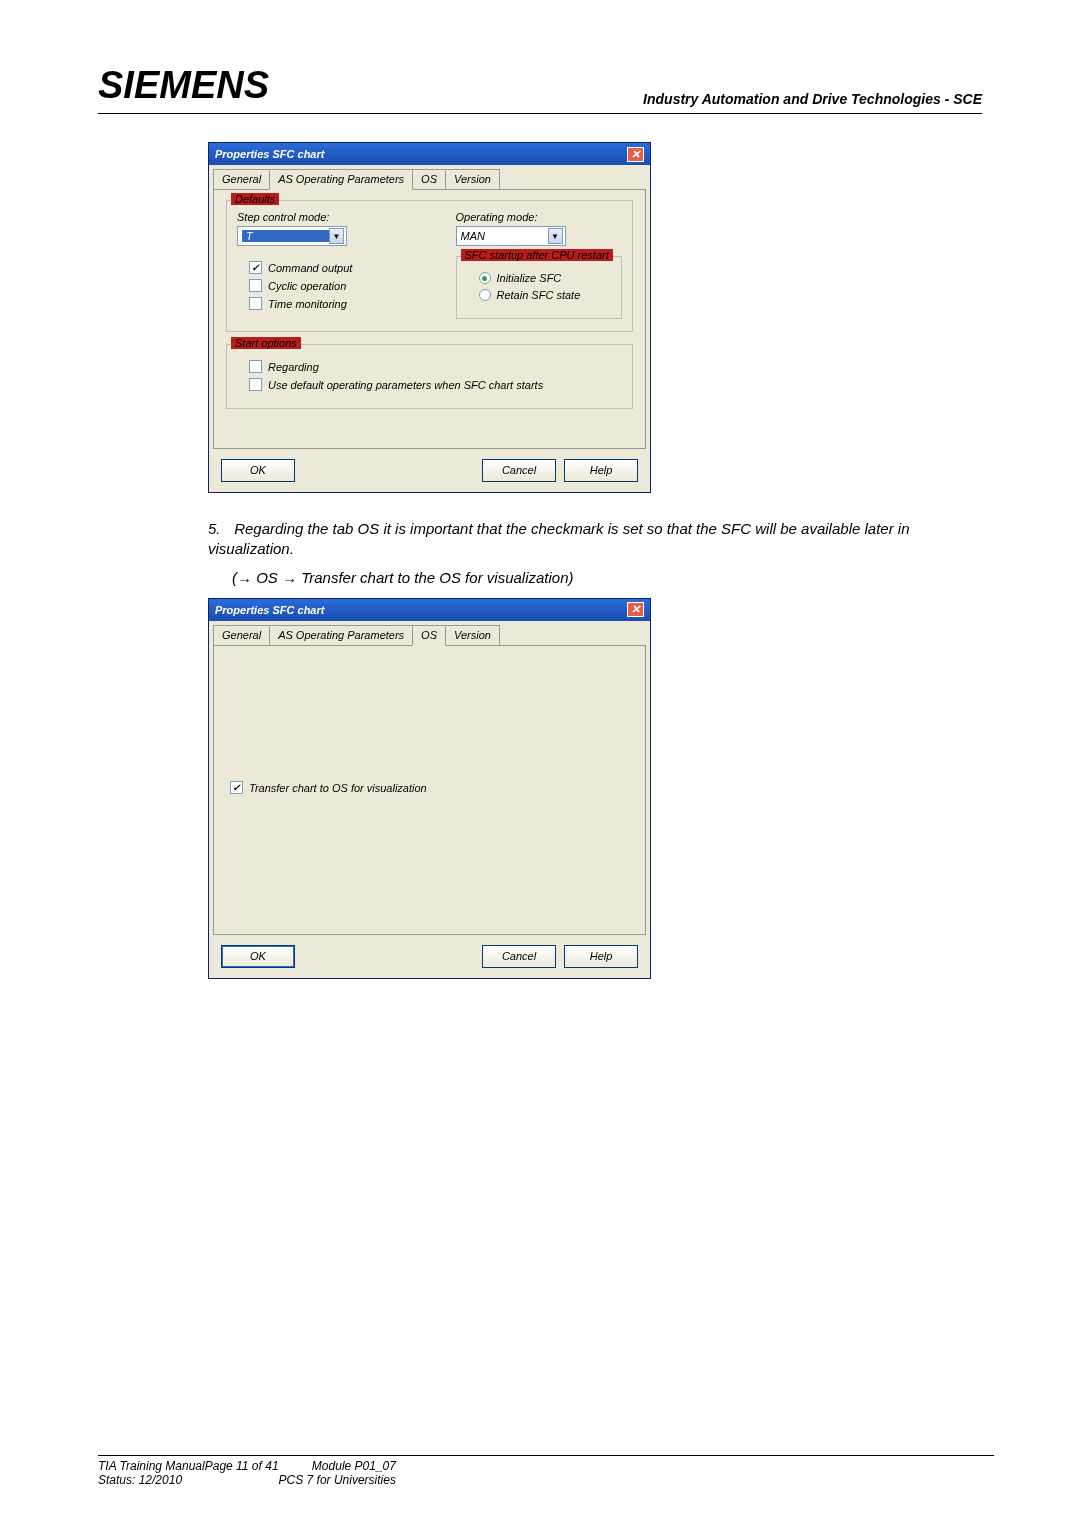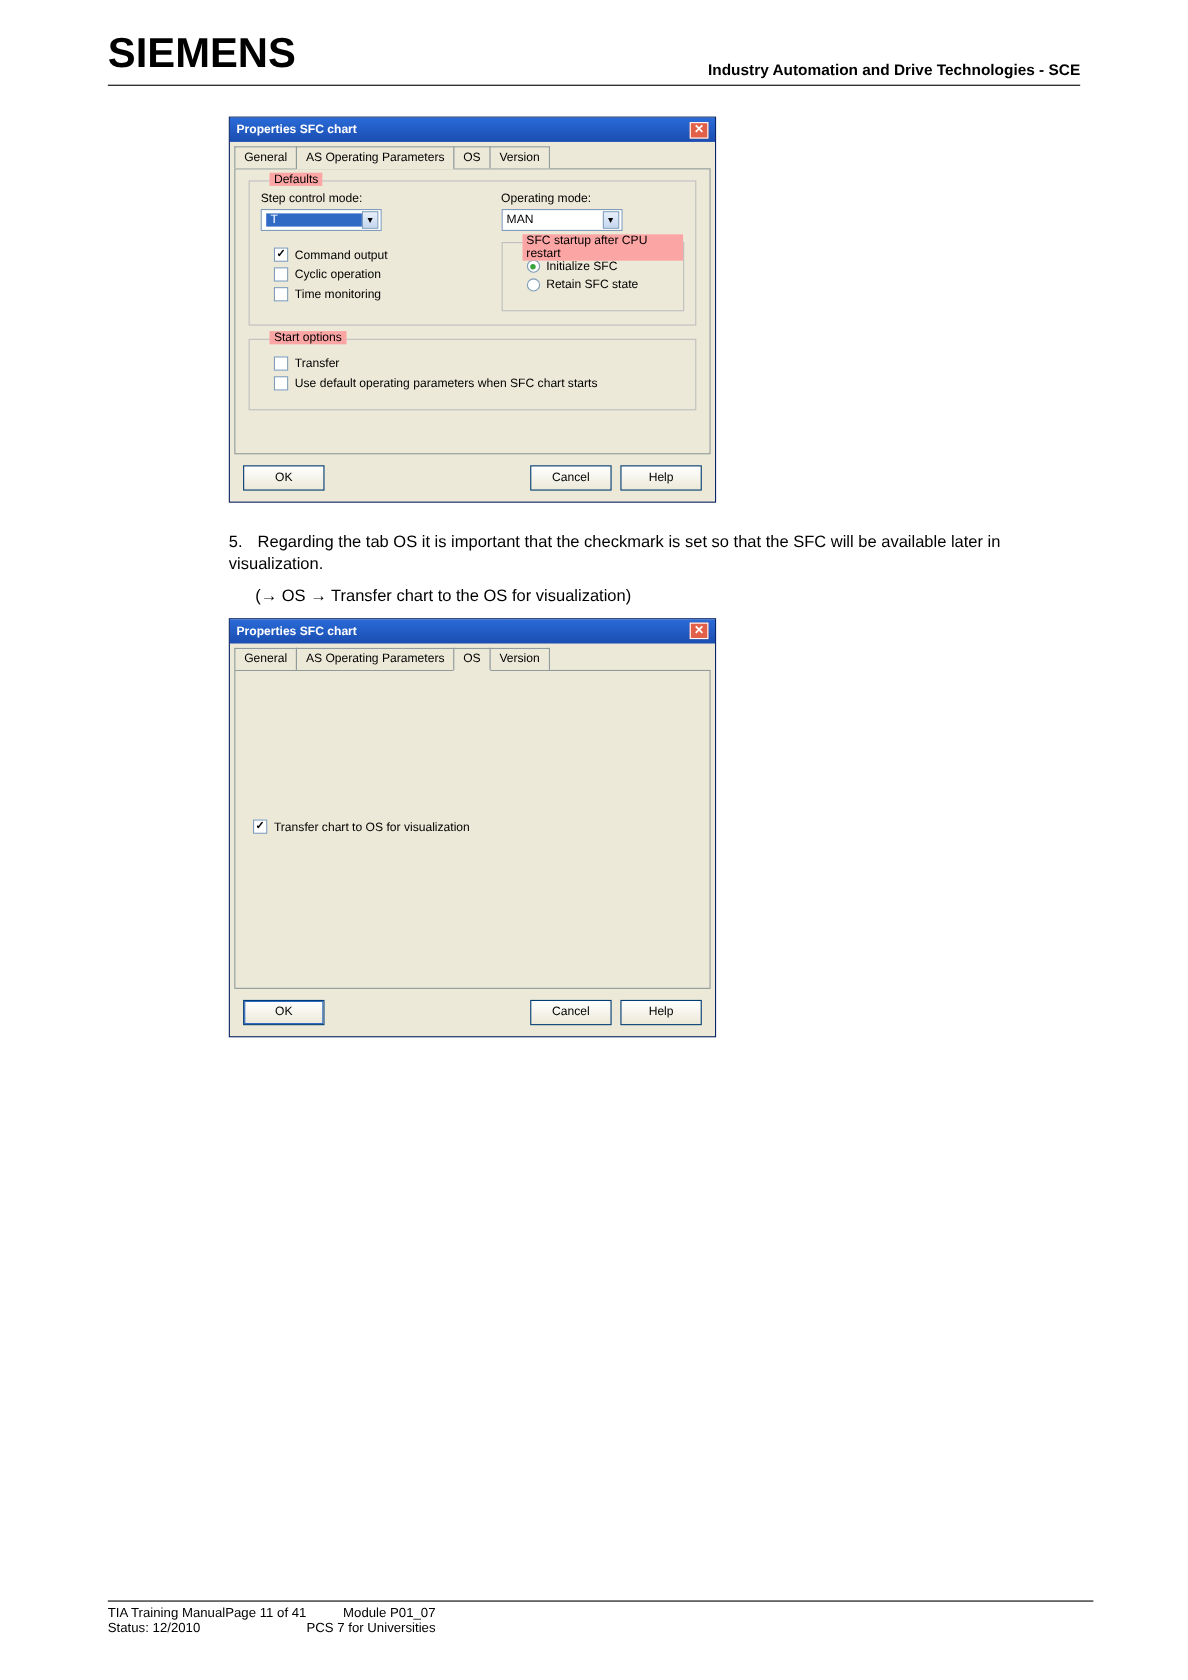--- a/index.html
+++ b/index.html
@@ -4,23 +4,24 @@
 <style>
   * { box-sizing: border-box; margin: 0; padding: 0; }
   body {
     font-family: Arial, Helvetica, sans-serif;
     background: #fff;
     width: 1080px;
     margin: 0 auto;
     color: #000;
   }
   .page {
-    padding: 28px 98px 40px 98px;
+    padding: 64px 98px 40px 98px;
     position: relative;
     min-height: 1527px;
+    font-style: italic;
   }
   .hdr {
     display: flex;
     justify-content: space-between;
     align-items: flex-end;
     border-bottom: 1px solid #000;
     padding-bottom: 6px;
     margin-bottom: 28px;
   }
   .siemens {
@@ -91,22 +92,22 @@
     background:#ece9d8;
     min-height: 260px;
   }
   .groupbox {
     border: 1px solid #bfbfbf;
     padding: 10px 10px 12px 10px;
     margin-bottom: 12px;
     position: relative;
   }
   .groupbox .legend {
-    position:absolute; top:-8px; left:18px;
-    background:#fca5a5; padding:0 4px;
+    position:absolute; top:-8px; left:4px;
+    background:#b91c1c; padding:0 4px;
     font-size:11px;
   }
   .row2 { display:flex; gap: 52px; }
   .col { flex:1; }
   .lbl { margin-bottom: 3px; display:block; }
   .combo {
     display:flex; align-items:center;
     border:1px solid #7f9db9; background:#fff;
     height: 20px; width: 110px;
     padding: 0 2px 0 4px;
@@ -219,21 +220,21 @@
                   <span>Retain SFC state</span>
                 </div>
             </div>
           </div>
         </div>
       </div>
       <div class="groupbox">
         <span class="legend">Start options</span>
         <div class="chkline">
             <span class="chk"></span>
-            <span>Transfer</span>
+            <span>Regarding</span>
           </div>
         <div class="chkline">
             <span class="chk"></span>
             <span>Use default operating parameters when SFC chart starts</span>
           </div>
       </div>
     </div>
     <div class="btnrow">
       <div class="wbtn">OK</div>
       <div class="spacer"></div>

